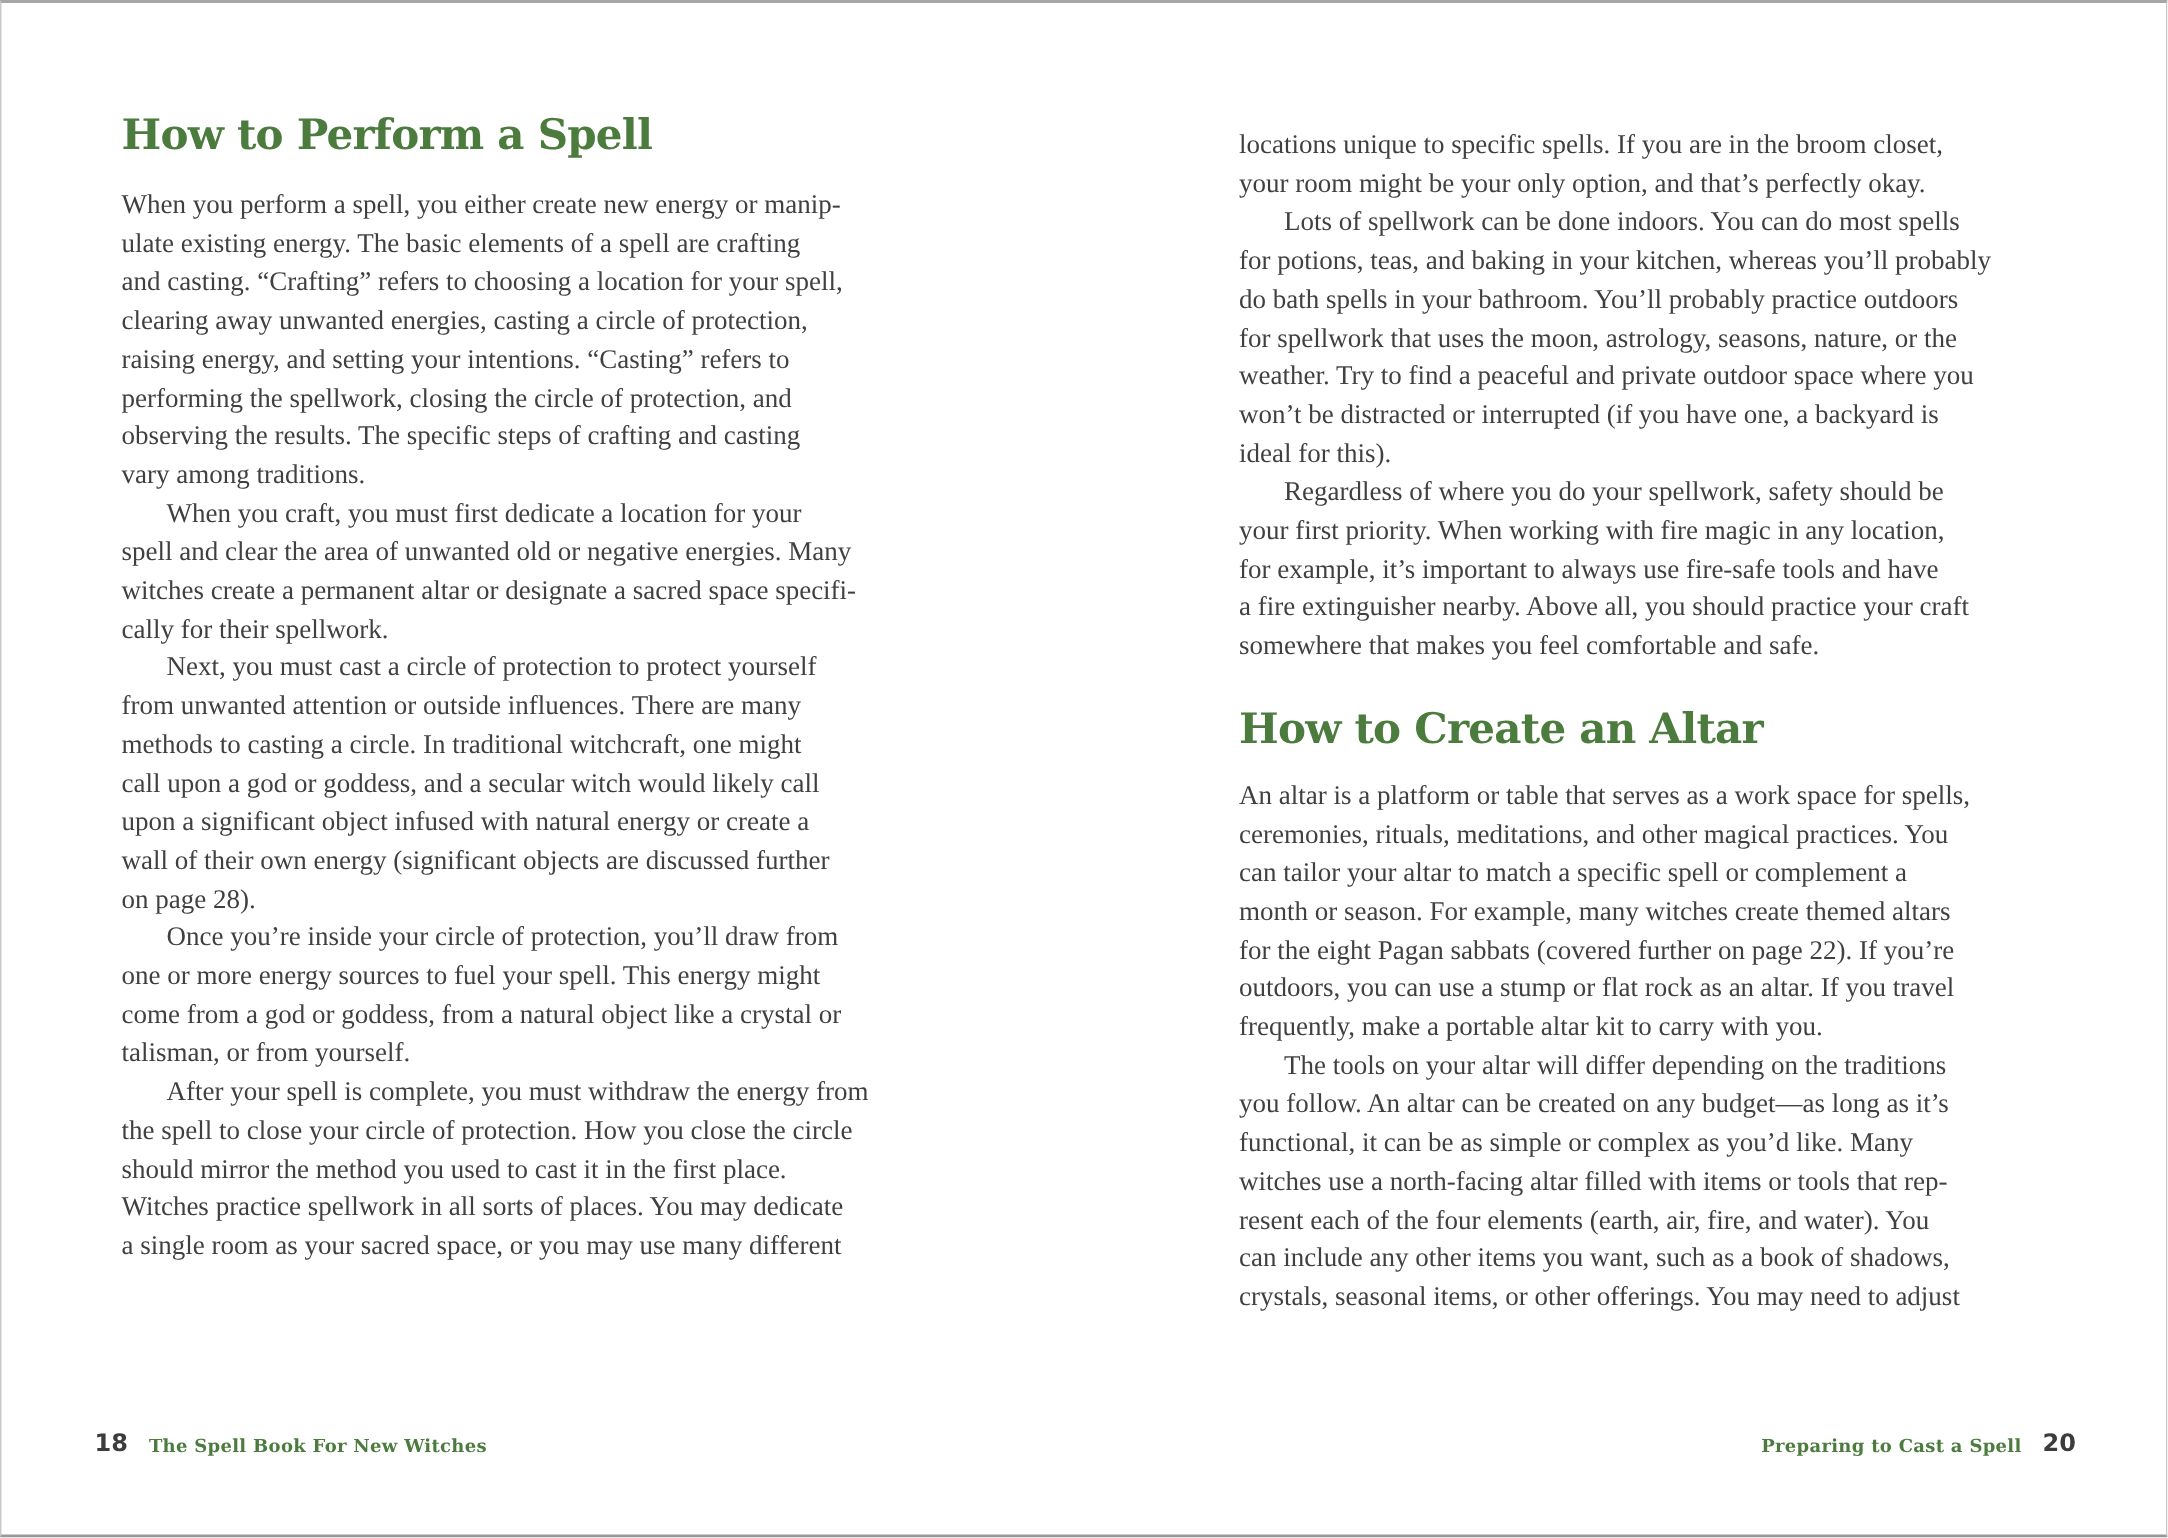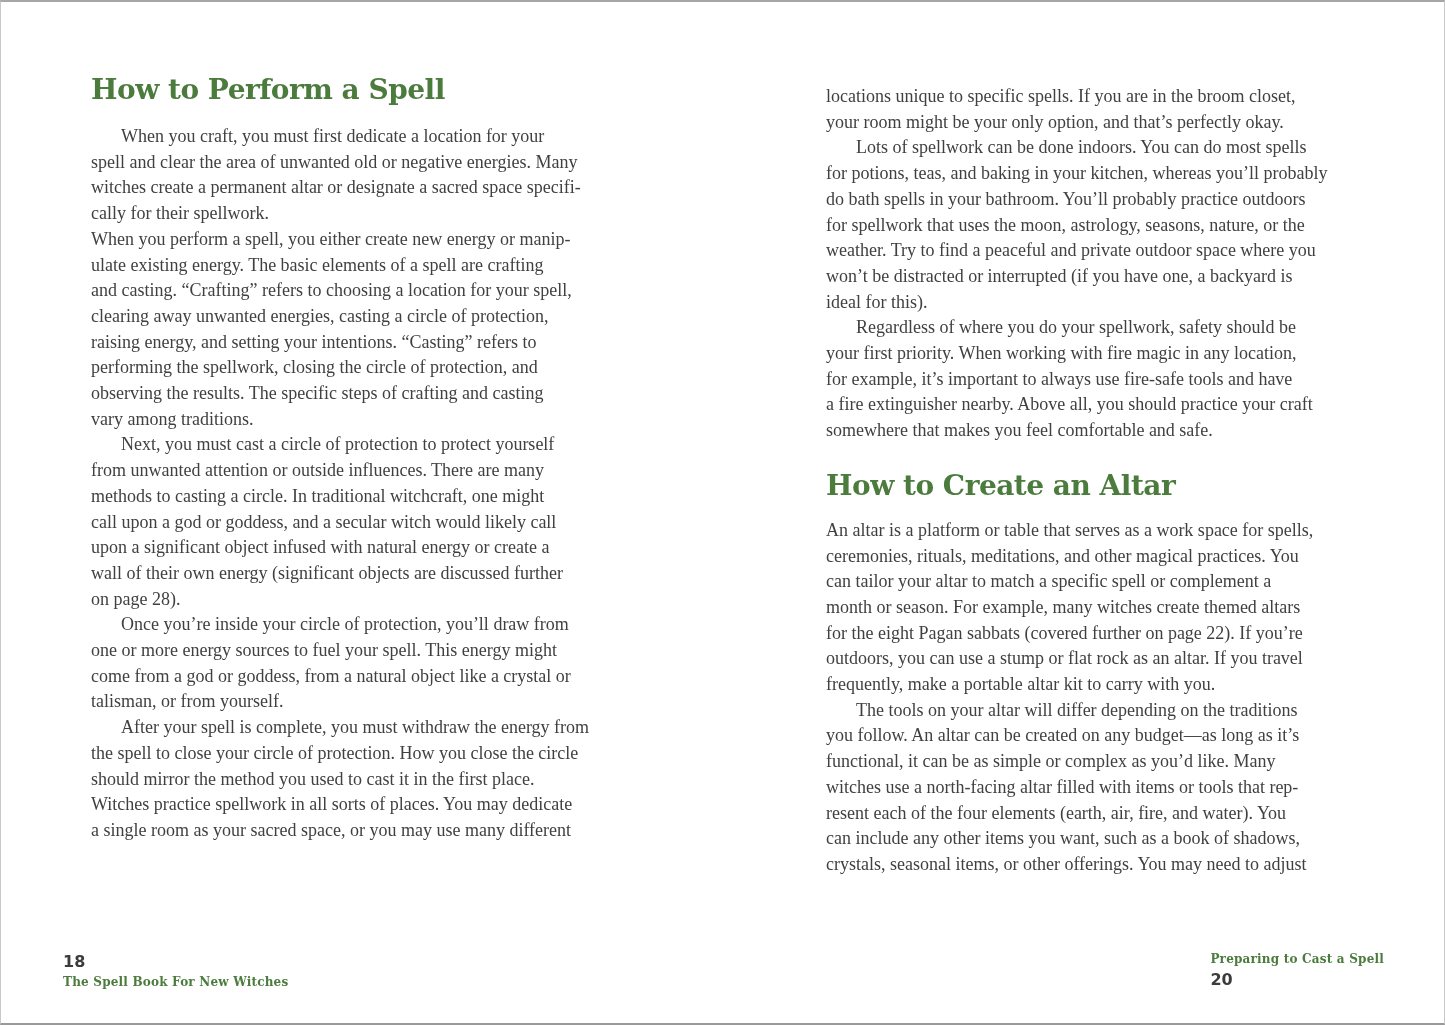--- a/index.html
+++ b/index.html
@@ -17,21 +17,21 @@
     border-left: 1px solid #c9c9c9;
     border-right: 1px solid #c9c9c9;
     border-top: 2px solid #a6a6a6;
     border-bottom: 2px solid #999999;
     overflow: hidden;
   }
   .column {
     position: absolute;
     width: 625px;
   }
-  .column-left  { left: 90px;  top: 72px; }
+  .column-left  { left: 80px;  top: 72px; }
   .column-right { left: 825px; top: 82px; }
 
   h2.section-heading {
     font-family: "DejaVu Serif", serif;
     font-weight: 800;
     font-size: 28px;
     line-height: 32px;
     letter-spacing: -0.5px;
     color: var(--heading-green);
     margin: 0 0 18px 0;
@@ -48,23 +48,22 @@
     white-space: pre-line;
   }
   p.body-para.indent {
     text-indent: 30px;
   }
 
   .footer {
     position: absolute;
     top: 950px;
     display: flex;
-    align-items: flex-start;
-    gap: 4px;
-    flex-direction: column;
+    align-items: flex-end;
+    gap: 14px;
   }
   .footer-left  { left: 62px; }
   .footer-right { right: 60px; margin-left: 25px; }
   .page-number {
     font-family: "DejaVu Sans", sans-serif;
     font-weight: 700;
     font-size: 16px;
     color: #3c3c3e;
   }
   .running-title {
@@ -75,32 +74,32 @@
     color: var(--heading-green);
   }
 </style>
 </head>
 <body>
 
 <div class="spread">
 
   <div class="column column-left">
     <h2 class="section-heading">How to Perform a Spell</h2>
-    <p class="body-para indent">When you craft, you must first dedicate a location for your
-spell and clear the area of unwanted old or negative energies. Many
-witches create a permanent altar or designate a sacred space specifi-
-cally for their spellwork.</p>
     <p class="body-para">When you perform a spell, you either create new energy or manip-
 ulate existing energy. The basic elements of a spell are crafting
 and casting. “Crafting” refers to choosing a location for your spell,
 clearing away unwanted energies, casting a circle of protection,
 raising energy, and setting your intentions. “Casting” refers to
 performing the spellwork, closing the circle of protection, and
 observing the results. The specific steps of crafting and casting
 vary among traditions.</p>
+    <p class="body-para indent">When you craft, you must first dedicate a location for your
+spell and clear the area of unwanted old or negative energies. Many
+witches create a permanent altar or designate a sacred space specifi-
+cally for their spellwork.</p>
     <p class="body-para indent">Next, you must cast a circle of protection to protect yourself
 from unwanted attention or outside influences. There are many
 methods to casting a circle. In traditional witchcraft, one might
 call upon a god or goddess, and a secular witch would likely call
 upon a significant object infused with natural energy or create a
 wall of their own energy (significant objects are discussed further
 on page 28).</p>
     <p class="body-para indent">Once you’re inside your circle of protection, you’ll draw from
 one or more energy sources to fuel your spell. This energy might
 come from a god or goddess, from a natural object like a crystal or

